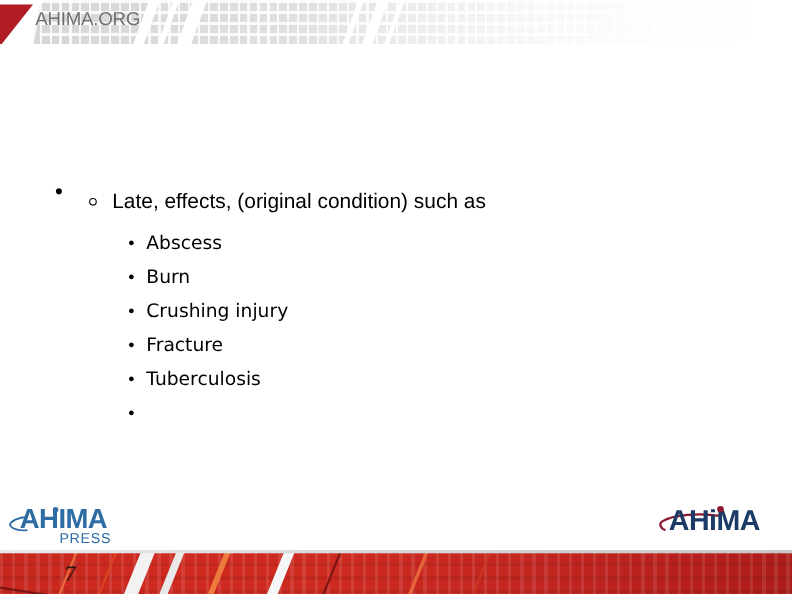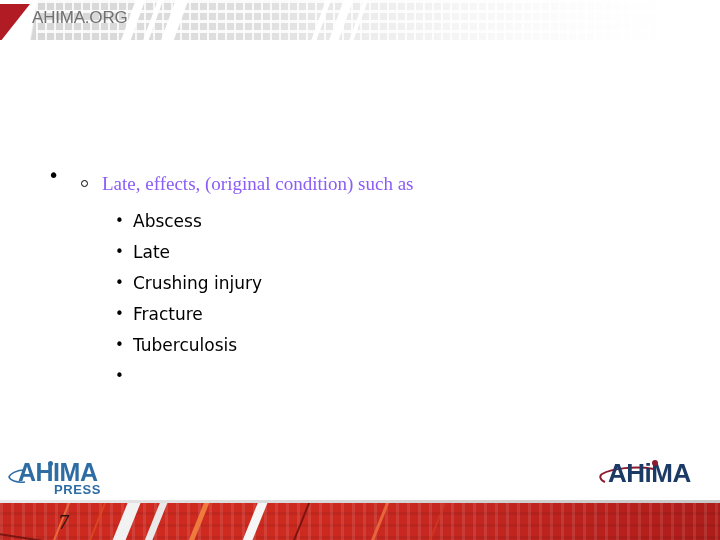--- a/index.html
+++ b/index.html
@@ -142,24 +142,24 @@
     font-size: 19px;
     line-height: 30px;
     color: #000000;
   }
 
   .lvl2 {
     position: relative;
     margin: 10px 0 2px 0;
     padding-left: 102px;
     padding-right: 30px;
-    font-family: Liberation Serif, serif;
+    font-family: Liberation Sans, sans-serif;
     font-size: 19px;
     line-height: 28px;
-    color: #8b5cf6;
+    color: #000000;
   }
   .lvl2 .bullet-o {
     position: absolute;
     left: 81px;
     top: 10px;
     width: 7px;
     height: 7px;
     border: 1.4px solid #000000;
     border-radius: 50%;
     box-sizing: border-box;
@@ -212,21 +212,21 @@
     font-size: 25px;
     letter-spacing: -0.5px;
     color: #2e6ca4;
     white-space: nowrap;
   }
   .press-logo .press-sub {
     position: absolute;
     left: 46px;
     top: 24px;
     font-family: "Liberation Sans", sans-serif;
-    font-weight: bold;
+    font-weight: normal;
     font-size: 13px;
     letter-spacing: 0.6px;
     color: #2e6ca4;
     white-space: nowrap;
   }
 
   
   .ahima-logo {
     position: absolute;
     left: 598px;
@@ -353,21 +353,21 @@
       <span>Late, effects, (original condition) such as</span>
     </div>
 
     <ul class="lvl3-list">
       <li class="lvl3">
         <span class="bullet">•</span>
         <span>Abscess</span>
       </li>
       <li class="lvl3">
         <span class="bullet">•</span>
-        <span>Late</span>
+        <span>Burn</span>
       </li>
       <li class="lvl3">
         <span class="bullet">•</span>
         <span>Crushing injury</span>
       </li>
       <li class="lvl3">
         <span class="bullet">•</span>
         <span>Fracture</span>
       </li>
       <li class="lvl3">

